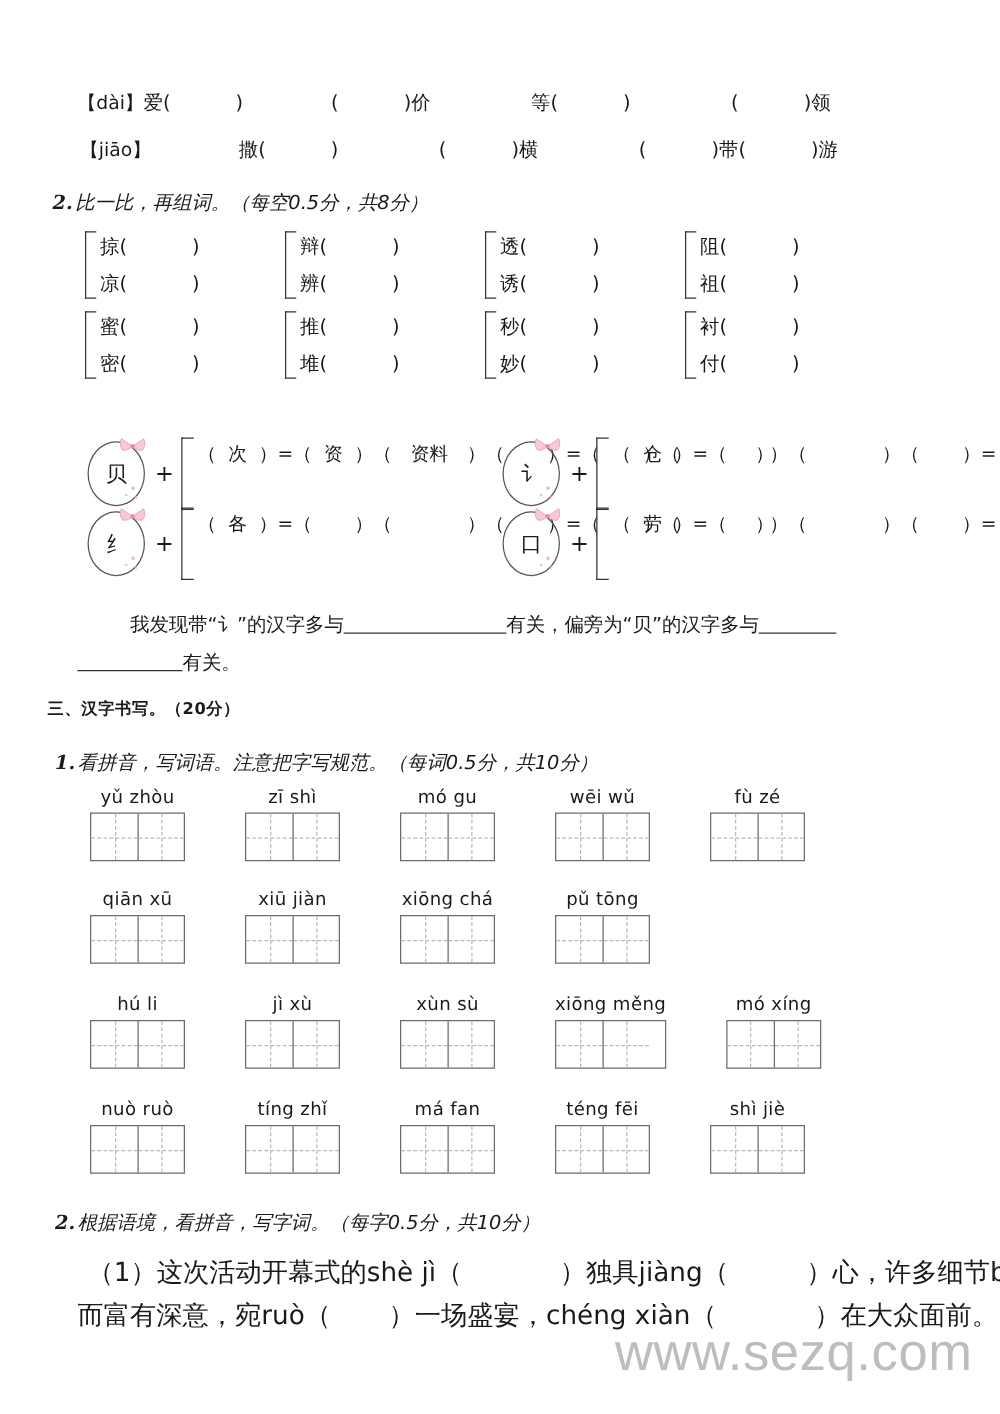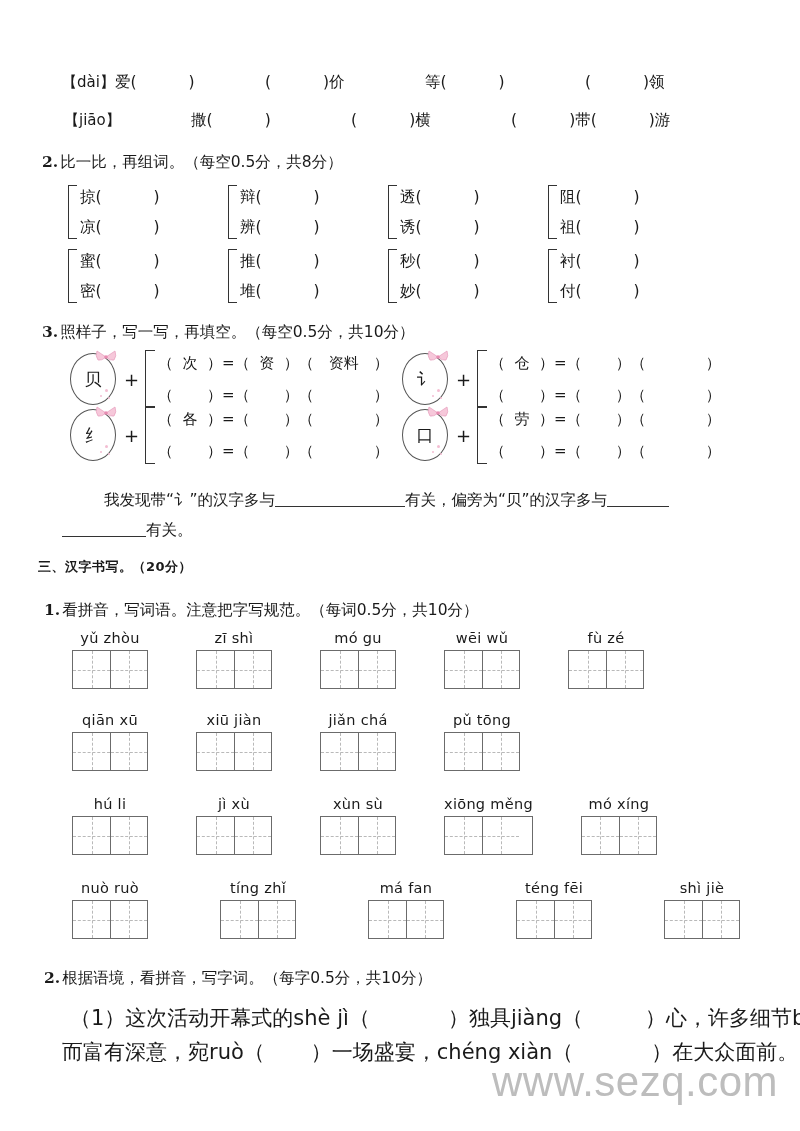--- a/index.html
+++ b/index.html
@@ -43,20 +43,21 @@
   .sec-head {
     position: absolute;
     font-size: 13px;
     font-weight: bold;
     letter-spacing: .5px;
   }
   .q-head {
     position: absolute;
     font-size: 15.5px;
     white-space: nowrap;
+    font-style: italic;
   }
   .q-num {
     font-weight: bold;
     font-family: "DejaVu Serif", "Liberation Serif", serif;
     margin-right: 2px;
   }
 
   
   .cmp-group {
     position: absolute;
@@ -106,21 +107,21 @@
     margin: 0 6px 0 8px;
   }
   .rad-brace {
     width: 10px;
     align-self: stretch;
     border-left: 1.1px solid #333;
     border-top: 1.1px solid #333;
     border-bottom: 1.1px solid #333;
     margin-right: 3px;
   }
-  .rad-eqs { display: flex; flex-direction: column; justify-content: space-between; height: 58px; }
+  .rad-eqs { display: flex; flex-direction: row; justify-content: space-between; height: 58px; }
   .rad-eq { font-size: 15px; white-space: nowrap; line-height: 26px; }
   .eq-slot { display: inline-block; text-align: center; }
 
   
   .discover {
     position: absolute;
     font-size: 15.5px;
     white-space: nowrap;
   }
   .ul-blank {
@@ -251,23 +252,20 @@
     </div>
   </div>
   <div class="cmp-group" style="left:548px; top:246px;">
     <div class="cmp-brace"></div>
     <div class="cmp-lines">
       <div class="cmp-line"><span>衬(</span><span class="blank-in"></span><span>)</span></div>
       <div class="cmp-line"><span>付(</span><span class="blank-in"></span><span>)</span></div>
     </div>
   </div>
 
-  <div class="q-head" style="left:42px; top:322px;">
-    <span class="q-num">3.</span><span class="cn">照样子，写一写，再填空。（每空0.5分，共10分）</span>
-  </div>
 
   <div class="rad-group" style="left:70px; top:350px;">
     <div class="rad-circle">
       <span>贝</span>
       <svg class="bow" viewBox="0 0 22 16">
         <path d="M11 8 L2 2 Q0 7 3 11 Q7 12 11 8 Z" fill="#f6c8da" stroke="#e79ebd" stroke-width="0.7"></path>
         <path d="M11 8 L20 2 Q22 7 19 11 Q15 12 11 8 Z" fill="#f6c8da" stroke="#e79ebd" stroke-width="0.7"></path>
         <circle cx="11" cy="8" r="1.8" fill="#e88bb2"></circle>
       </svg>
       <span class="dot" style="width:3px;height:3px;right:7px;bottom:12px;"></span>
@@ -402,21 +400,21 @@
         </div>
     </div>
     <div class="grid-item">
       <div class="grid-pinyin py">xiū  jiàn</div>
       <div class="tzg">
           <div class="tzg-cell"></div>
           <div class="tzg-cell"></div>
         </div>
     </div>
     <div class="grid-item">
-      <div class="grid-pinyin py">jiǎn  chá</div>
+      <div class="grid-pinyin py">xiōng  chá</div>
       <div class="tzg">
           <div class="tzg-cell"></div>
           <div class="tzg-cell"></div>
         </div>
     </div>
     <div class="grid-item">
       <div class="grid-pinyin py">pǔ  tōng</div>
       <div class="tzg">
           <div class="tzg-cell"></div>
           <div class="tzg-cell"></div>
@@ -455,21 +453,21 @@
     </div>
     <div class="grid-item">
       <div class="grid-pinyin py">mó  xíng</div>
       <div class="tzg">
           <div class="tzg-cell"></div>
           <div class="tzg-cell"></div>
         </div>
     </div>
   </div>
 
-  <div class="grid-row" style="left:72px; top:880px; gap:72px;">
+  <div class="grid-row" style="left:72px; top:880px; gap:48px;">
     <div class="grid-item">
       <div class="grid-pinyin py">nuò  ruò</div>
       <div class="tzg">
           <div class="tzg-cell"></div>
           <div class="tzg-cell"></div>
         </div>
     </div>
     <div class="grid-item">
       <div class="grid-pinyin py">tíng  zhǐ</div>
       <div class="tzg">

